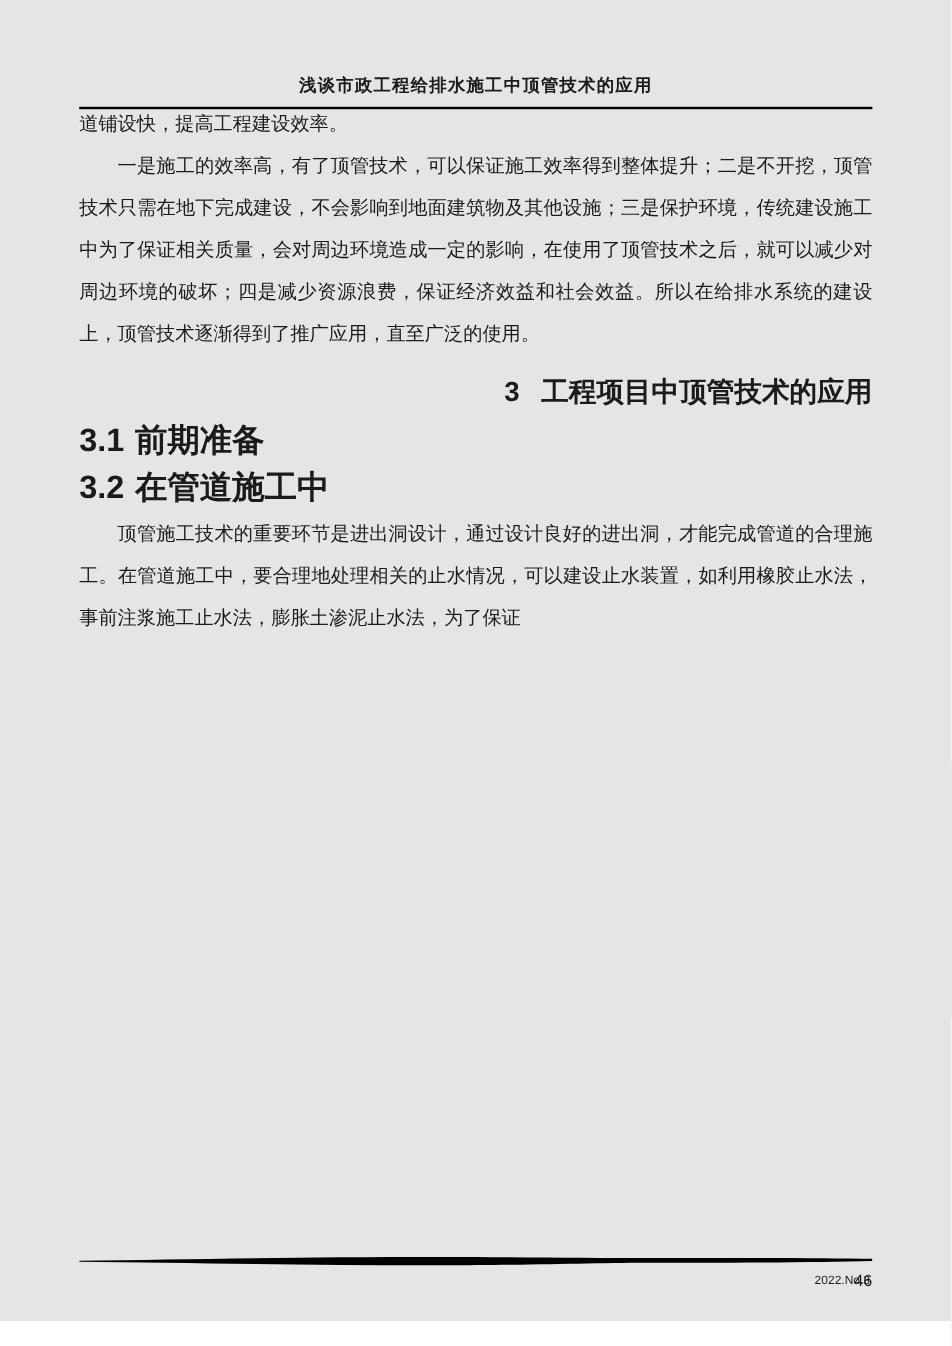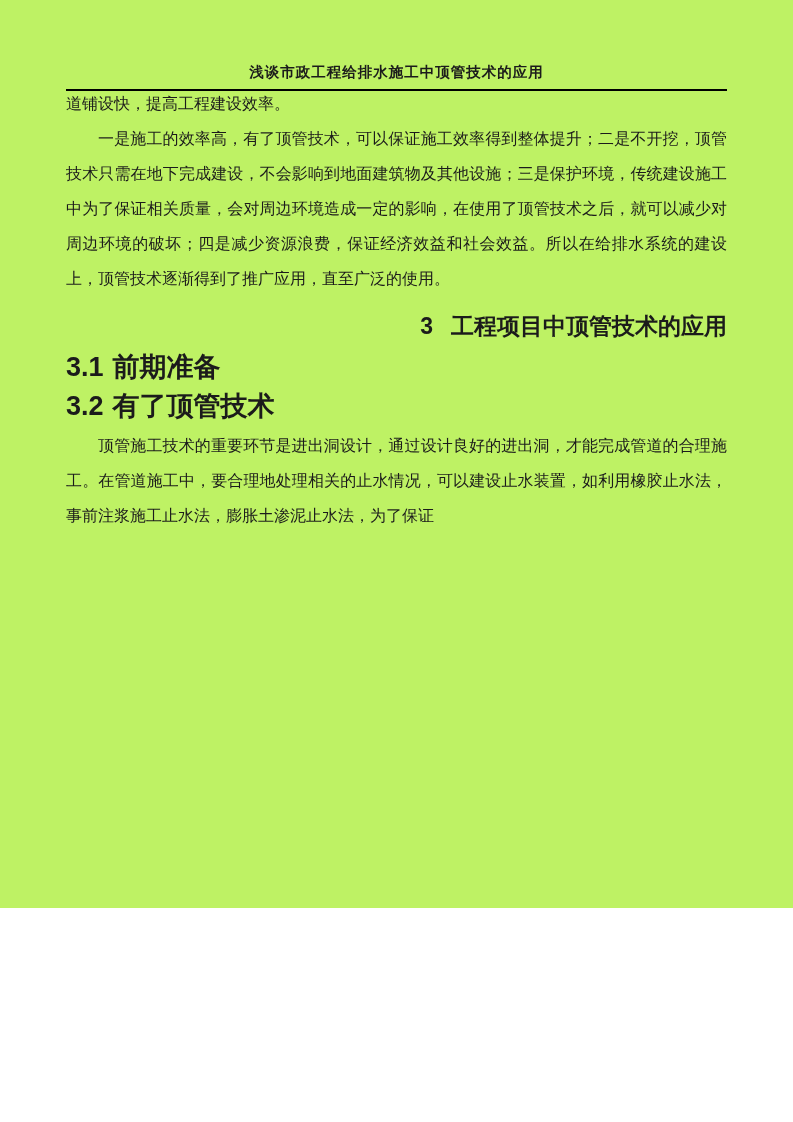--- a/index.html
+++ b/index.html
@@ -3,23 +3,23 @@
 <meta charset="utf-8">
 <style>
   html, body {
     margin: 0;
     padding: 0;
     background: #ffffff;
   }
   .page {
     position: relative;
     width: 793px;
-    height: 908px;
+    height: 1101px;
     margin: 0 auto;
-    background: #bef264;
+    background: #e5e5e5;
     color: #1b1b1b;
     font-family: "Liberation Serif", "DejaVu Serif", serif;
     overflow: hidden;
   }
 
   
   .header {
     position: absolute;
     left: 66px;
     top: 60px;
@@ -128,21 +128,21 @@
     <h2 class="heading-1">
       <span class="sec-num">3</span><span>工程项目中顶管技术的应用</span>
     </h2>
 
     <h3 class="heading-2">
       <span class="sec-num">3.1</span><span>前期准备</span>
     </h3>
 
 
     <h3 class="heading-2">
-      <span class="sec-num">3.2</span><span>有了顶管技术</span>
+      <span class="sec-num">3.2</span><span>在管道施工中</span>
     </h3>
 
     <p class="paragraph">顶管施工技术的重要环节是进出洞设计，通过设计良好的进出洞，才能完成管道的合理施工。在管道施工中，要合理地处理相关的止水情况，可以建设止水装置，如利用橡胶止水法，事前注浆施工止水法，膨胀土渗泥止水法，为了保证</p>
 
   </main>
 
   <svg class="footer-bar" viewBox="0 0 661 10" preserveAspectRatio="none" aria-hidden="true">
     <path fill="#000000" d="M0 4.6 C 90 3.4, 180 1.4, 300 1.4 C 380 1.5, 430 2.6, 490 2.4 C 560 2.1, 620 2.3, 661 3.0 L 661 4.8 C 620 5.6, 560 6.6, 490 6.3 C 430 6.1, 390 8.2, 300 8.4 C 200 8.6, 90 6.2, 0 5.4 Z"></path>
   </svg>
 

